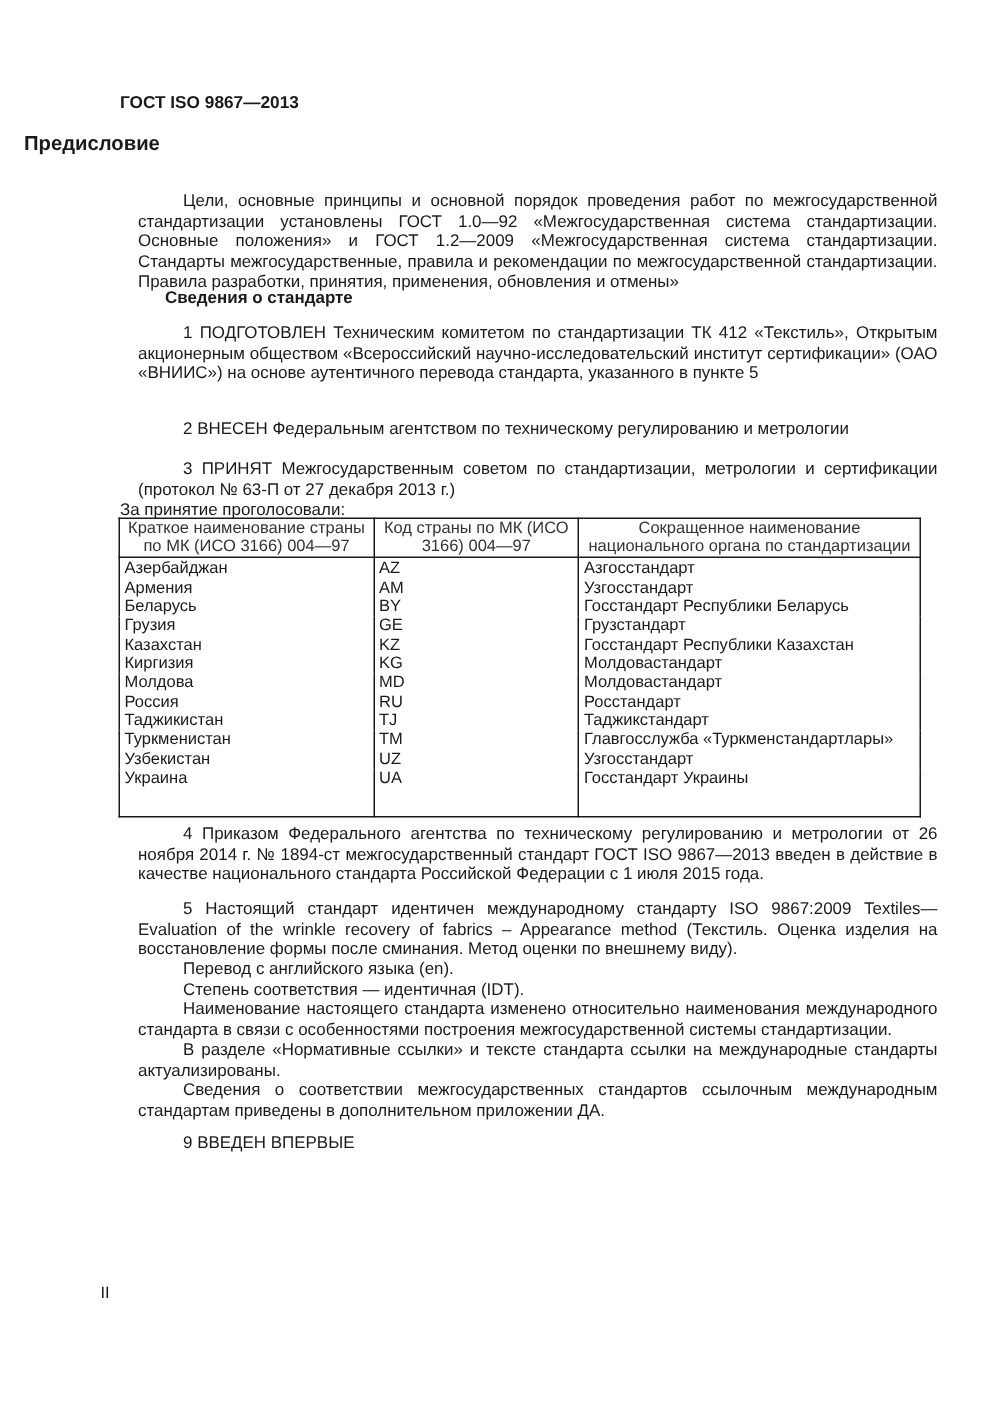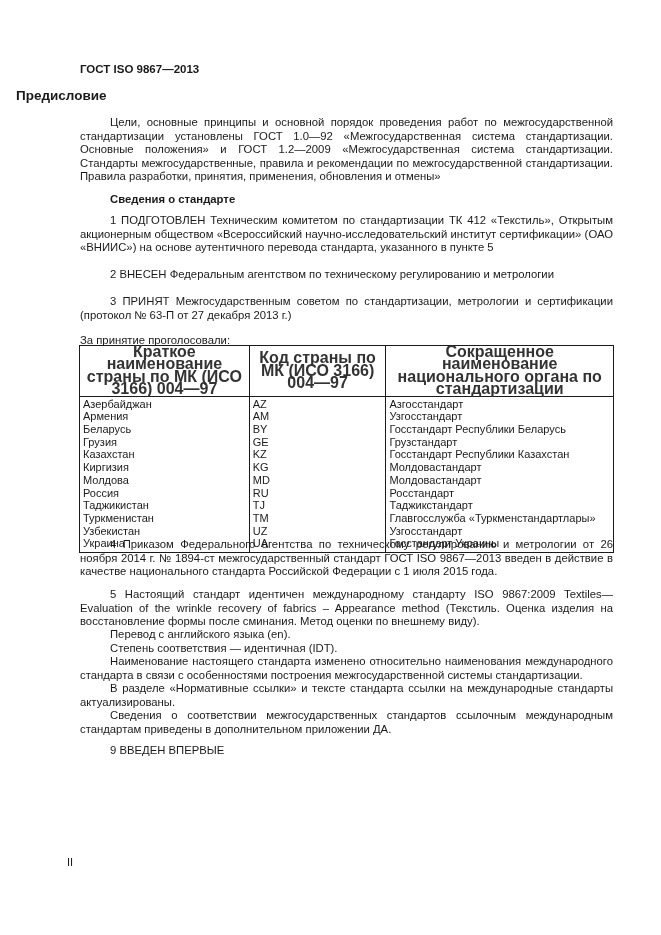--- a/index.html
+++ b/index.html
@@ -2,45 +2,45 @@
 <html><head>
 <meta charset="utf-8">
 <style>
   html, body { margin: 0; padding: 0; background: #ffffff; }
   body { width: 661px; height: 935px; position: relative; overflow: hidden;
          font-family: "Liberation Sans", sans-serif; color: #1a1a1a; font-size: 11.3px; }
   .abs { position: absolute; }
   .doc-code { left: 80px; top: 63px; font-weight: bold; font-size: 11.5px; }
   .title { left: 0; width: 661px; top: 88px; text-align: left; font-weight: bold; font-size: 13.5px; }
   .title span { position: relative; left: 16px; }
-  .para { left: 80px; width: 533px; line-height: 13.6px; text-align: justify; margin: 0; }
+  .para { left: 80px; width: 533px; line-height: 13.6px; text-align: justify; margin: 12px; }
   .indent { text-indent: 30px; }
   .subhead { left: 110px; top: 193px; font-weight: bold; font-size: 11.3px; }
   .caption { left: 80px; top: 334px; font-size: 11.3px; }
   table.vote { position: absolute; left: 79px; top: 345px; width: 535px; border-collapse: collapse;
                font-size: 11px; line-height: 12.7px; }
-  table.vote th { font-weight: bold; font-size: 16px; line-height: 12.4px; text-align: center;
+  table.vote th { font-weight: normal; font-size: 11px; line-height: 12.4px; text-align: center;
                   border: 1.2px solid #1a1a1a; padding: 0 2px; color: #333; }
   table.vote td { border-left: 1.2px solid #1a1a1a; border-right: 1.2px solid #1a1a1a; padding: 0 3px; }
   table.vote tbody tr:first-child td { padding-top: 1px; }
-  table.vote tbody tr:last-child td { border-bottom: 1.2px solid #1a1a1a; padding-bottom: 2px; }
+  table.vote tbody tr:last-child td { border-bottom: 1.2px solid #1a1a1a; padding-bottom: 19px; }
   td.code { }
   .pagenum { left: 67px; top: 856px; font-size: 11px; }
 </style>
 </head>
 <body>
 
 <div class="abs doc-code">ГОСТ ISO 9867—2013</div>
 <div class="abs title"><span>Предисловие</span></div>
 
 <p class="abs para indent" style="top:116px;">Цели, основные принципы и основной порядок проведения работ по межгосударственной стандартизации установлены ГОСТ 1.0—92 «Межгосударственная система стандартизации. Основные положения» и ГОСТ 1.2—2009 «Межгосударственная система стандартизации. Стандарты межгосударственные, правила и рекомендации по межгосударственной стандартизации. Правила разработки, принятия, применения, обновления и отмены»</p>
 
 <div class="abs subhead">Сведения о стандарте</div>
 
-<p class="abs para indent" style="top:214px;">1 ПОДГОТОВЛЕН Техническим комитетом по стандартизации ТК 412 «Текстиль», Открытым акционерным обществом «Всероссийский научно-исследовательский институт сертификации» (ОАО «ВНИИС») на основе аутентичного перевода стандарта, указанного в пункте 5</p>
+<p class="abs para indent" style="top:204px;">1 ПОДГОТОВЛЕН Техническим комитетом по стандартизации ТК 412 «Текстиль», Открытым акционерным обществом «Всероссийский научно-исследовательский институт сертификации» (ОАО «ВНИИС») на основе аутентичного перевода стандарта, указанного в пункте 5</p>
 <p class="abs para indent" style="top:268px;">2 ВНЕСЕН Федеральным агентством по техническому регулированию и метрологии</p>
 <p class="abs para indent" style="top:295px;">3 ПРИНЯТ Межгосударственным советом по стандартизации, метрологии и сертификации (протокол № 63-П от 27 декабря 2013 г.)</p>
 
 <div class="abs caption">За принятие проголосовали:</div>
 
 <table class="vote">
   <colgroup>
     <col style="width:170px">
       <col style="width:137px">
       <col style="width:228px">

